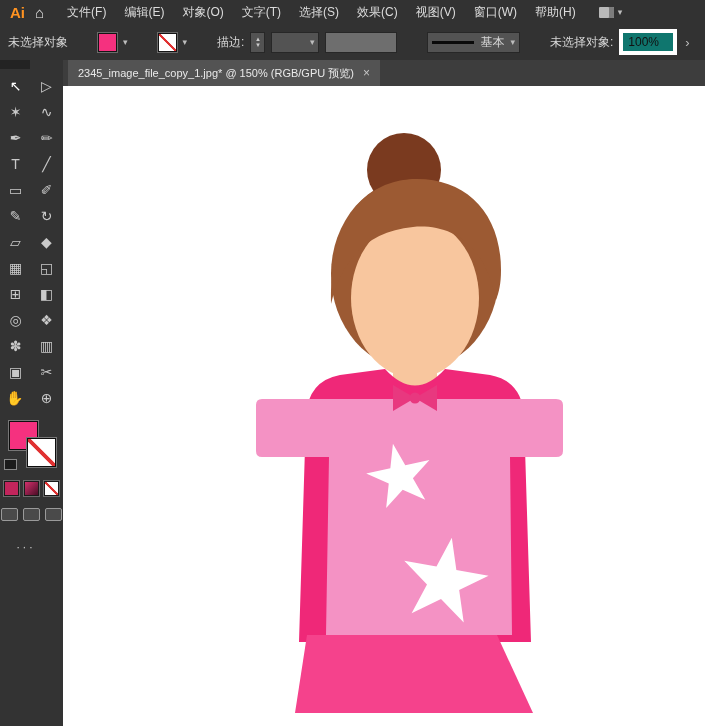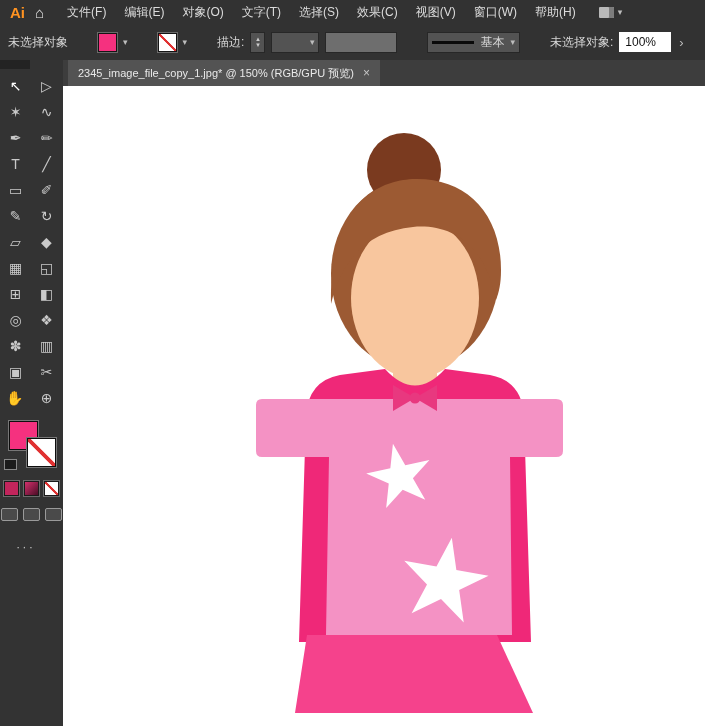--- a/index.html
+++ b/index.html
@@ -32,21 +32,21 @@
   }
   .swatch{width:17px;height:17px;border:1px solid #151515;box-shadow:0 0 0 1px #6a6a6a;}
   .swatch-none{background:linear-gradient(to top right,#fff 44%,#e03131 46%,#e03131 54%,#fff 56%);}
   .swatch-white{background:#fff;}
   .combo{display:flex;align-items:center;justify-content:space-between;
     background:#535353;border:1px solid #272727;height:19px;padding:0 4px;gap:4px;}
   .combo.disabled{background:#6e6e6e;}
   .stepper{display:flex;flex-direction:column;align-items:center;justify-content:center;
     background:#535353;border:1px solid #272727;height:19px;width:13px;line-height:6px;font-size:7px;color:#ccc;}
   .stroke-style-line{width:42px;height:3px;background:#0a0a0a;}
-  .opacity-box{background:#ffffff;color:#111;border:1px solid #ffffff;height:18px;
+  .opacity-box{background:#0f766e;color:#111;border:4px solid #ffffff;height:18px;
     display:flex;align-items:center;padding:0 5px;min-width:40px;}
   .chev{color:#bdbdbd;font-size:13px;margin:0 2px;}
   .grp{margin-left:10px;display:flex;align-items:center;gap:6px;}
   
   .toolbar{
     position:absolute;top:60px;left:0;width:63px;bottom:0;
     background:#333333;border-right:1px solid #252525;
   }
   .toolbar-head{height:13px;background:#333;}
   .toolbar-head .tabnub{width:30px;height:9px;background:#232323;}

